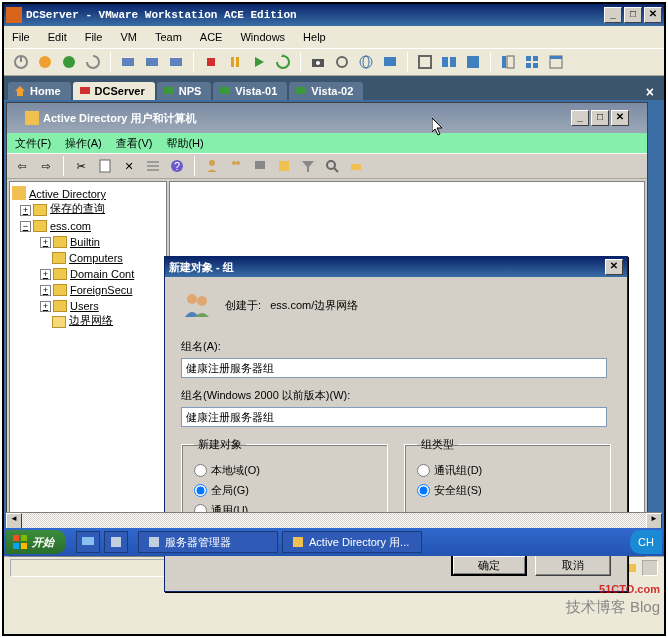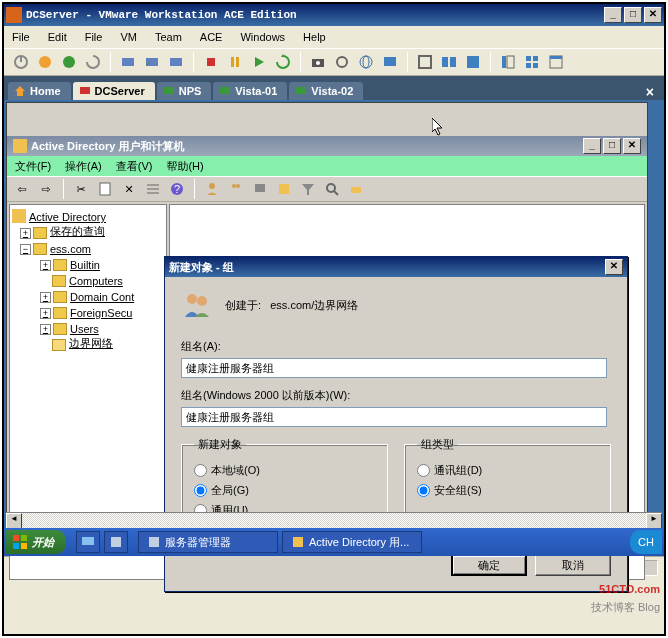--- a/index.html
+++ b/index.html
@@ -28,21 +28,21 @@
 .vm-tab { background: #5a7390; color: #fff; padding: 3px 10px 3px 6px; margin-right: 2px; border-radius: 3px 3px 0 0; display: flex; align-items: center; gap: 4px; font-family: "Courier New", monospace; font-weight: bold; }
 .vm-tab.active { background: #ece9d8; color: #000; }
 .vm-tab .tabicon { width: 12px; height: 12px; }
 .vm-tabs .close { margin-left: auto; color: #fff; padding: 0 6px; font-weight: bold; font-size: 14px; }
 
 
 .guest { position: relative; background: #3a6ea5; height: 456px; }
 
 
 .ad-window { position: absolute; left: 2px; top: 2px; width: 642px; height: 448px; background: #d4d0c8; border: 1px solid #404040; }
-.ad-titlebar { background: linear-gradient(#7b8ba3, #9ca8b8); height: 20px; display: flex; align-items: center; padding: 0 6px; color: #fff; font-family: "Courier New", monospace; font-weight: bold; margin-top: 33px; }
+.ad-titlebar { background: linear-gradient(#7b8ba3, #9ca8b8); height: 30px; display: flex; align-items: center; padding: 0 18px; color: #fff; font-family: "Courier New", monospace; font-weight: bold; }
 .ad-titlebar .icon { width: 14px; height: 14px; background: #f0c050; margin-right: 4px; }
 .ad-titlebar .title { flex: 1; }
 .ad-menubar { height: 20px; display: flex; align-items: center; padding: 0 2px; gap: 2px; background: #86efac; }
 .ad-menubar span { padding: 2px 6px; }
 .ad-toolbar { height: 26px; border-top: 1px solid #fff; border-bottom: 1px solid #aca899; display: flex; align-items: center; padding: 0 4px; gap: 2px; background: #d4d0c8; }
 .ad-body { display: flex; height: 380px; }
 .ad-tree { width: 158px; background: #fff; border: 1px solid #808080; margin: 2px; padding: 2px; overflow: hidden; }
 .tree-row { display: flex; align-items: flex-end; height: 16px; white-space: nowrap; text-decoration: underline; }
 .tree-row .exp { width: 11px; height: 11px; border: 1px solid #808080; text-align: center; line-height: 9px; font-size: 9px; margin-right: 2px; background: #fff; }
 .tree-row .folder { width: 14px; height: 12px; margin-right: 3px; }
@@ -80,21 +80,21 @@
 .vm-statusbar { height: 22px; background: #ece9d8; border-top: 1px solid #aca899; display: flex; align-items: center; padding: 0 6px; gap: 4px; }
 .stat-icon { width: 16px; height: 16px; }
 
 
 .hscroll { position: absolute; bottom: 28px; left: 2px; right: 2px; height: 16px; background: #d4d0c8; border-top: 1px solid #808080; display: flex; }
 .hscroll .arrow { width: 16px; height: 16px; background: #d4d0c8; border: 1px solid #fff; border-right-color: #404040; border-bottom-color: #404040; text-align: center; font-size: 8px; }
 .hscroll .track { flex: 1; background: repeating-conic-gradient(#d4d0c8 0 25%, #fff 0 50%) 0 0/2px 2px; }
 
 
 .watermark { position: absolute; right: 4px; bottom: 18px; font-size: 20px; font-weight: bold; color: rgba(204,0,0,0.8); font-family: Arial; text-align: right; line-height: 18px; pointer-events: none; }
-.watermark .sub { font-size: 11px; color: #888; font-weight: normal; }
+.watermark .sub { font-size: 15px; color: #888; font-weight: normal; }
 
 .cursor { position: absolute; left: 428px; top: 114px; width: 12px; height: 18px; pointer-events: none; }
 </style>
 </head>
 <body>
 
 <div class="outer">
 
   <div class="vm-titlebar">
     <div class="icon"></div>

